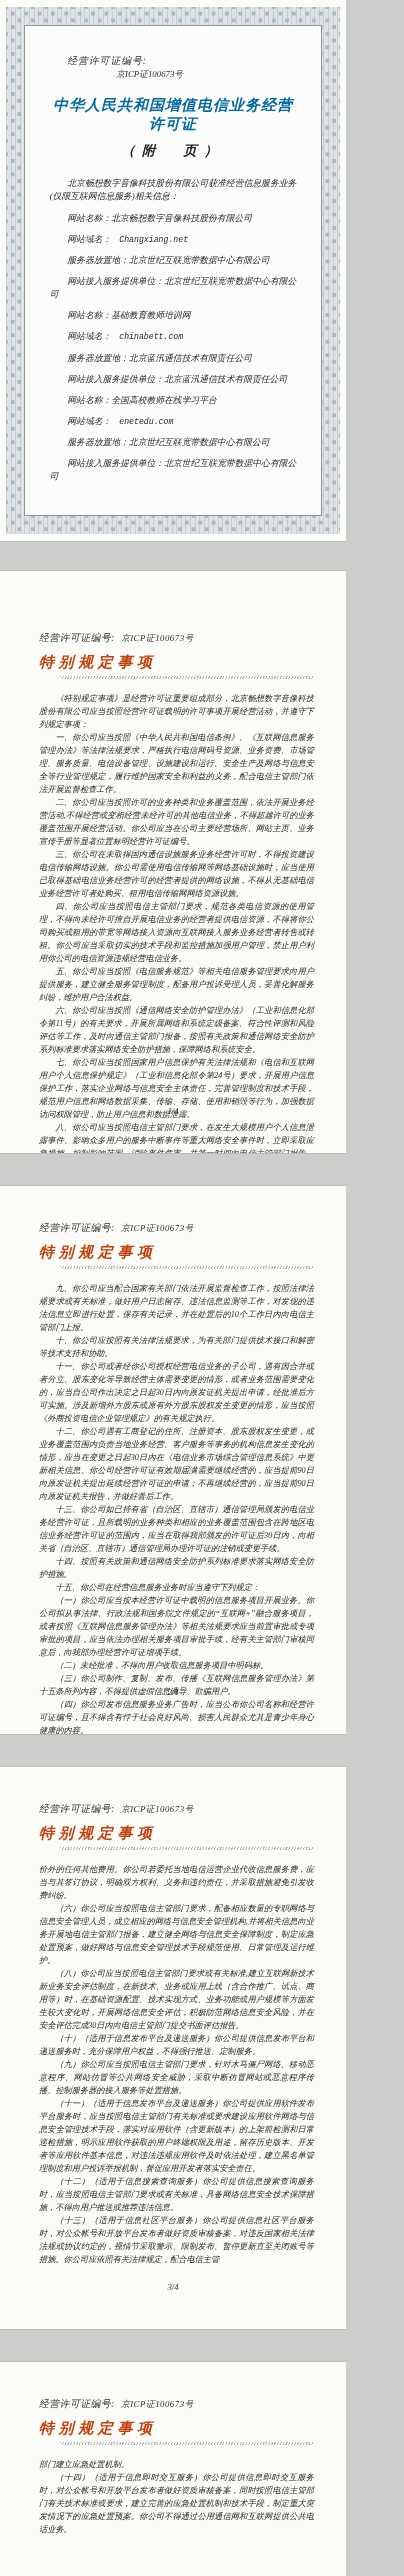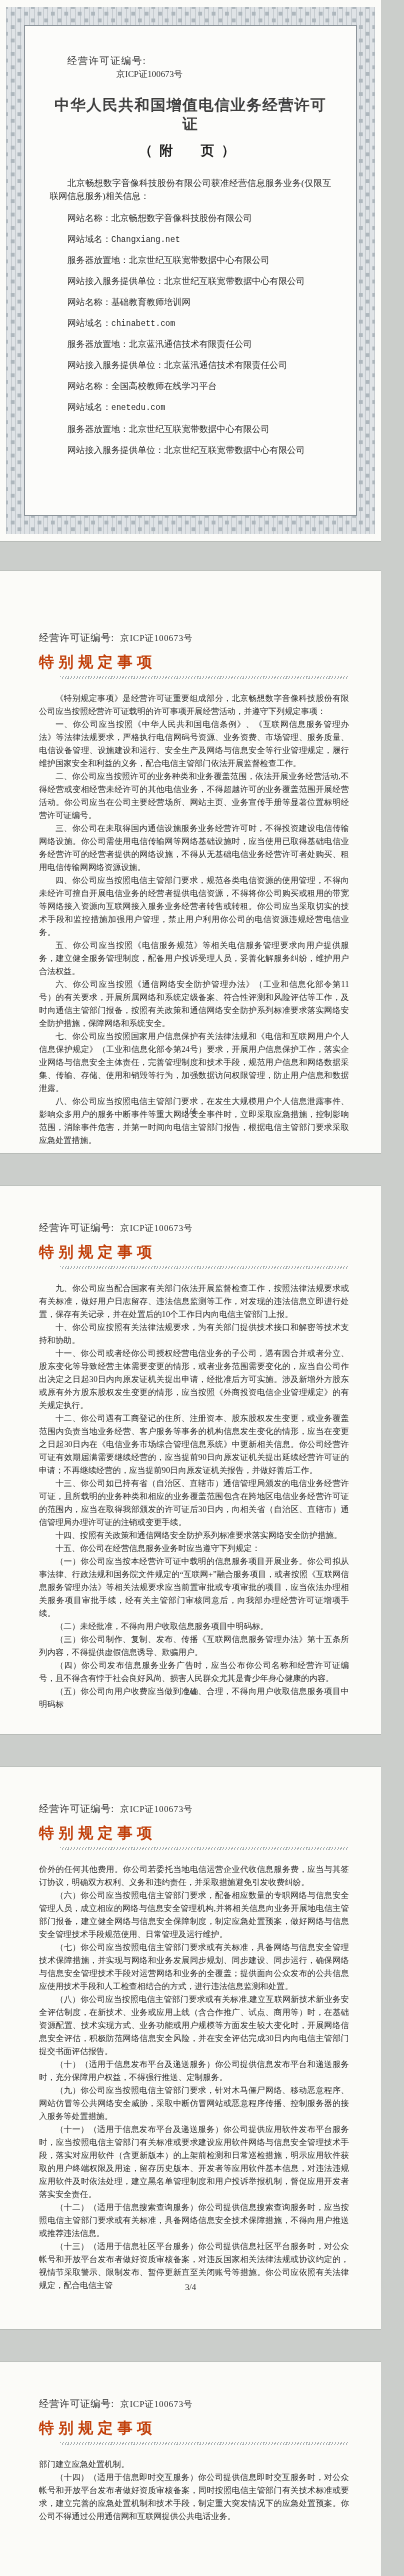--- a/index.html
+++ b/index.html
@@ -5,25 +5,26 @@
   html,body{margin:0;padding:0;}
   body{
     width:405px;
     background:#cbcecb;
     font-family:"Liberation Serif","DejaVu Serif",serif;
     color:#2e2e2e;
   }
   .stack{width:405px;}
   .page{
     background:#fbfbf8;
-    width:381px;
+    width:346px;
     box-sizing:border-box;
     position:relative;
     overflow:hidden;
     box-shadow:0 0.5px 0 #a8aba8, 0 -0.5px 0 #b4b7b4;
+    font-style:italic;
   }
   
   .cert-page{height:541px;padding:7.2px 6.2px;margin-bottom:30px;}
   .cert-frame{
     height:100%;
     box-sizing:border-box;
     padding:17.5px;
     background-color:#dfe3e6;
     background-image:
       radial-gradient(circle, #aeb7bd 22%, rgba(0,0,0,0) 24%),
@@ -37,31 +38,31 @@
     height:100%;
     box-sizing:border-box;
     border:0.5px solid #8d959b;
     padding:23px 25px 0 25px;
   }
   .cert-num{font-size:9.8px;margin:6.2px 0 0 17.5px;}
   .cert-num .lic-label{display:block;letter-spacing:1px;}
   .cert-num .lic-value{display:block;margin:1px 0 0 49px;font-size:8.8px;}
   .cert-title{
     font-size:15px;font-weight:bold;text-align:center;
-    letter-spacing:1px;margin:15.5px 0 7.2px 0;color:#404040;
+    letter-spacing:1px;margin:15.5px 0 7.2px 0;color:#0369a1;
   }
   .cert-sub{
     text-align:center;font-size:13.4px;font-weight:bold;
     letter-spacing:7.2px;margin:0 0 17.5px 0;color:#222;
   }
   .cert-body p{
     font-size:8.8px;line-height:13.4px;margin:7.7px 0;
     text-indent:2em;text-align:justify;color:#262626;
   }
-  .mono{font-family:"Liberation Mono","DejaVu Sans Mono",monospace;font-size:8.2px;}
+  .mono{font-family:"Liberation Mono","DejaVu Sans Mono",monospace;font-size:8.2px;margin-left:8px;}
   
   .spec-page{padding:36px 32px 0 39px;margin-top:12px;}
   #spec-pages .spec-page:nth-of-type(1){height:582px;margin-bottom:33px;padding-top:61px;}
   #spec-pages .spec-page:nth-of-type(2){height:548px;margin-bottom:33px;}
   #spec-pages .spec-page:nth-of-type(3){height:562px;margin-bottom:33px;}
   #spec-pages .spec-page:nth-of-type(4){height:512px;margin-bottom:0;}
   .lic-row{font-size:9.8px;letter-spacing:0.5px;}
   .lic-row .lic-value2{font-size:8.8px;margin-left:3.1px;}
   .spec-title{
     text-align:left;font-size:15px;font-weight:600;
@@ -177,21 +178,20 @@
   <section class="page spec-page">
     <div class="lic-row">
       <span class="lic-label2">经营许可证编号:</span>
       <span class="lic-value2">京ICP证100673号</span>
     </div>
     <div class="spec-title">特别规定事项</div>
     <div class="zigzag"></div>
     <div class="paras">
           <p class="para cont">价外的任何其他费用。你公司若委托当地电信运营企业代收信息服务费，应当与其签订协议，明确双方权利、义务和违约责任，并采取措施避免引发收费纠纷。</p>
           <p class="para">（六）你公司应当按照电信主管部门要求，配备相应数量的专职网络与信息安全管理人员，成立相应的网络与信息安全管理机构,并将相关信息向业务开展地电信主管部门报备，建立健全网络与信息安全保障制度，制定应急处置预案，做好网络与信息安全管理技术手段规范使用、日常管理及运行维护。</p>
-          <p class="para">（七）你公司应当按照电信主管部门要求或有关标准，具备网络与信息安全管理技术保障措施，并实现与网络和业务发展同步规划、同步建设、同步运行，确保网络与信息安全管理技术手段对运营网络和业务的全覆盖；提供面向公众发布的公共信息应使用技术手段和人工检查相结合的方式，进行违法信息监测和处置。</p>
           <p class="para">（八）你公司应当按照电信主管部门要求或有关标准,建立互联网新技术新业务安全评估制度，在新技术、业务或应用上线（含合作推广、试点、商用等）时，在基础资源配置、技术实现方式、业务功能或用户规模等方面发生较大变化时，开展网络信息安全评估，积极防范网络信息安全风险，并在安全评估完成30日内向电信主管部门提交书面评估报告。</p>
           <p class="para">（十）（适用于信息发布平台及递送服务）你公司提供信息发布平台和递送服务时，充分保障用户权益，不得强行推送、定制服务。</p>
           <p class="para">（九）你公司应当按照电信主管部门要求，针对木马僵尸网络、移动恶意程序、网站仿冒等公共网络安全威胁，采取中断仿冒网站或恶意程序传播、控制服务器的接入服务等处置措施。</p>
           <p class="para">（十一）（适用于信息发布平台及递送服务）你公司提供应用软件发布平台服务时，应当按照电信主管部门有关标准或要求建设应用软件网络与信息安全管理技术手段，落实对应用软件（含更新版本）的上架前检测和日常巡检措施，明示应用软件获取的用户终端权限及用途，留存历史版本、开发者等应用软件基本信息，对违法违规应用软件及时依法处理，建立黑名单管理制度和用户投诉举报机制，督促应用开发者落实安全责任。</p>
           <p class="para">（十二）（适用于信息搜索查询服务）你公司提供信息搜索查询服务时，应当按照电信主管部门要求或有关标准，具备网络信息安全技术保障措施，不得向用户推送或推荐违法信息。</p>
           <p class="para">（十三）（适用于信息社区平台服务）你公司提供信息社区平台服务时，对公众帐号和开放平台发布者做好资质审核备案，对违反国家相关法律法规或协议约定的，视情节采取警示、限制发布、暂停更新直至关闭账号等措施。你公司应依照有关法律规定，配合电信主管</p>
         </div>
     <div class="page-footer">3/4</div>
   </section>
 

